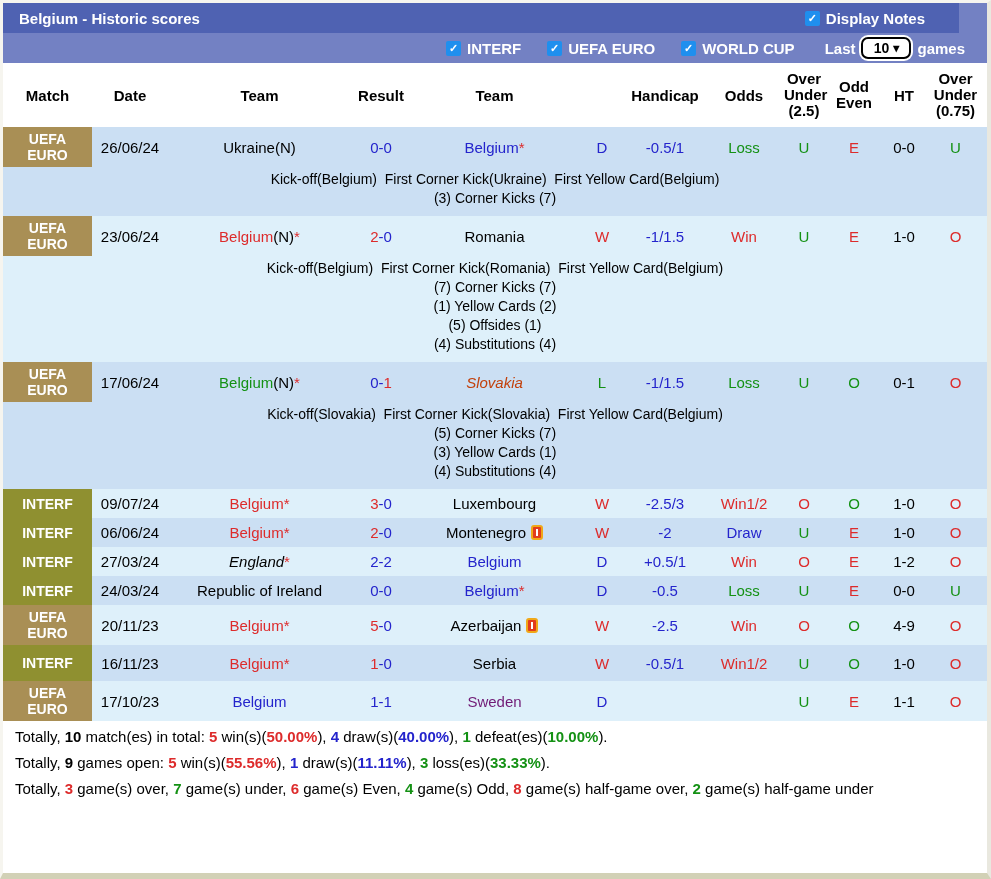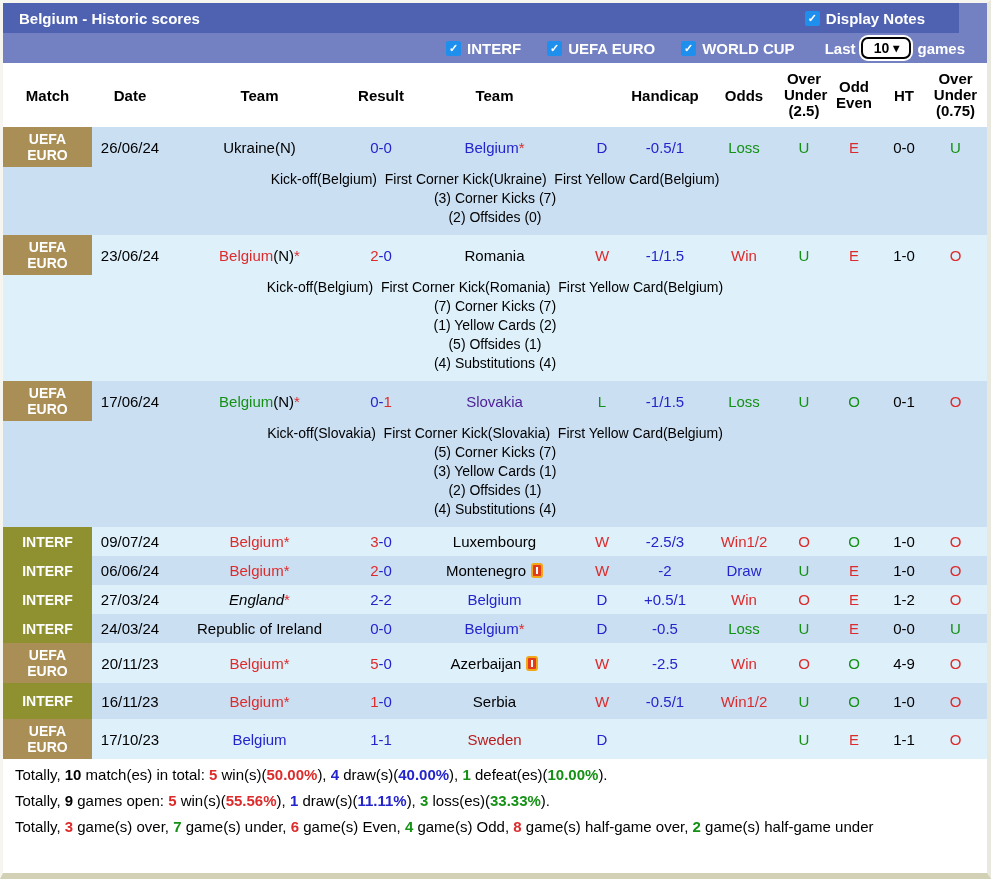--- a/index.html
+++ b/index.html
@@ -137,21 +137,20 @@
           <div class="cell" style="color: rgb(36, 36, 204);">-0.5/1</div>
           <div class="cell" style="color: rgb(20, 145, 20);">Loss</div>
           <div class="cell" style="color: rgb(20, 145, 20);">U</div>
           <div class="cell" style="color: rgb(221, 43, 43);">E</div>
           <div class="cell">0-0</div>
           <div class="cell" style="color: rgb(20, 145, 20);">U</div>
         </div>
         <div class="notes">
           <div class="nline">Kick-off(Belgium)  First Corner Kick(Ukraine)  First Yellow Card(Belgium)</div>
           <div class="nline">(3) Corner Kicks (7)</div>
-          <div class="nline">(2) Offsides (0)</div>
         </div>
       </div>
 
       <div class="group" style="background: rgb(222, 240, 250);">
         <div class="mrow grid" style="height: 40px;">
           <div class="badge" style="background: rgb(169, 143, 85);">
             <span>UEFA</span>
             <span>EURO</span>
           </div>
           <div class="cell">23/06/24</div>
@@ -188,35 +187,34 @@
             <span>EURO</span>
           </div>
           <div class="cell">17/06/24</div>
           <div class="cell teamcell">
             <span style="color: rgb(20, 145, 20);">Belgium</span><span class="sfx">(N)</span><span class="star">*</span>
           </div>
           <div class="cell score">
             <span style="color: rgb(36, 36, 204);">0</span><span style="color: rgb(36, 36, 204);">-</span><span style="color: rgb(221, 43, 43);">1</span>
           </div>
           <div class="cell teamcell">
-            <span style="color: #4c1d95;">Slovakia</span><span class="sfx"></span>
+            <span style="color: #c2410c; font-style: italic;">Slovakia</span><span class="sfx"></span>
           </div>
           <div class="cell letter" style="color: rgb(20, 145, 20);">L</div>
           <div class="cell" style="color: rgb(36, 36, 204);">-1/1.5</div>
           <div class="cell" style="color: rgb(20, 145, 20);">Loss</div>
           <div class="cell" style="color: rgb(20, 145, 20);">U</div>
           <div class="cell" style="color: rgb(20, 145, 20);">O</div>
           <div class="cell">0-1</div>
           <div class="cell" style="color: rgb(221, 43, 43);">O</div>
         </div>
         <div class="notes">
           <div class="nline">Kick-off(Slovakia)  First Corner Kick(Slovakia)  First Yellow Card(Belgium)</div>
           <div class="nline">(5) Corner Kicks (7)</div>
           <div class="nline">(3) Yellow Cards (1)</div>
-          <div class="nline">(2) Offsides (1)</div>
           <div class="nline">(4) Substitutions (4)</div>
         </div>
       </div>
 
       <div class="group" style="background: rgb(222, 240, 250);">
         <div class="mrow grid" style="height: 29px;">
           <div class="badge" style="background: rgb(143, 144, 48);">
             <span>INTERF</span>
             <span></span>
           </div>
@@ -383,21 +381,21 @@
             <span>EURO</span>
           </div>
           <div class="cell">17/10/23</div>
           <div class="cell teamcell">
             <span style="color: rgb(36, 36, 204);">Belgium</span><span class="sfx"></span>
           </div>
           <div class="cell score">
             <span style="color: rgb(36, 36, 204);">1</span><span style="color: rgb(36, 36, 204);">-</span><span style="color: rgb(36, 36, 204);">1</span>
           </div>
           <div class="cell teamcell">
-            <span style="color: #b91c1c; text-align: center;">Sweden</span><span class="sfx"></span>
+            <span style="color: #701a75; text-align: center;">Sweden</span><span class="sfx"></span>
           </div>
           <div class="cell letter" style="color: rgb(36, 36, 204);">D</div>
           <div class="cell" style="color: rgb(36, 36, 204);"></div>
           <div class="cell" style="color: rgb(0, 0, 0);"></div>
           <div class="cell" style="color: rgb(20, 145, 20);">U</div>
           <div class="cell" style="color: rgb(221, 43, 43);">E</div>
           <div class="cell">1-1</div>
           <div class="cell" style="color: rgb(221, 43, 43);">O</div>
         </div>
 

